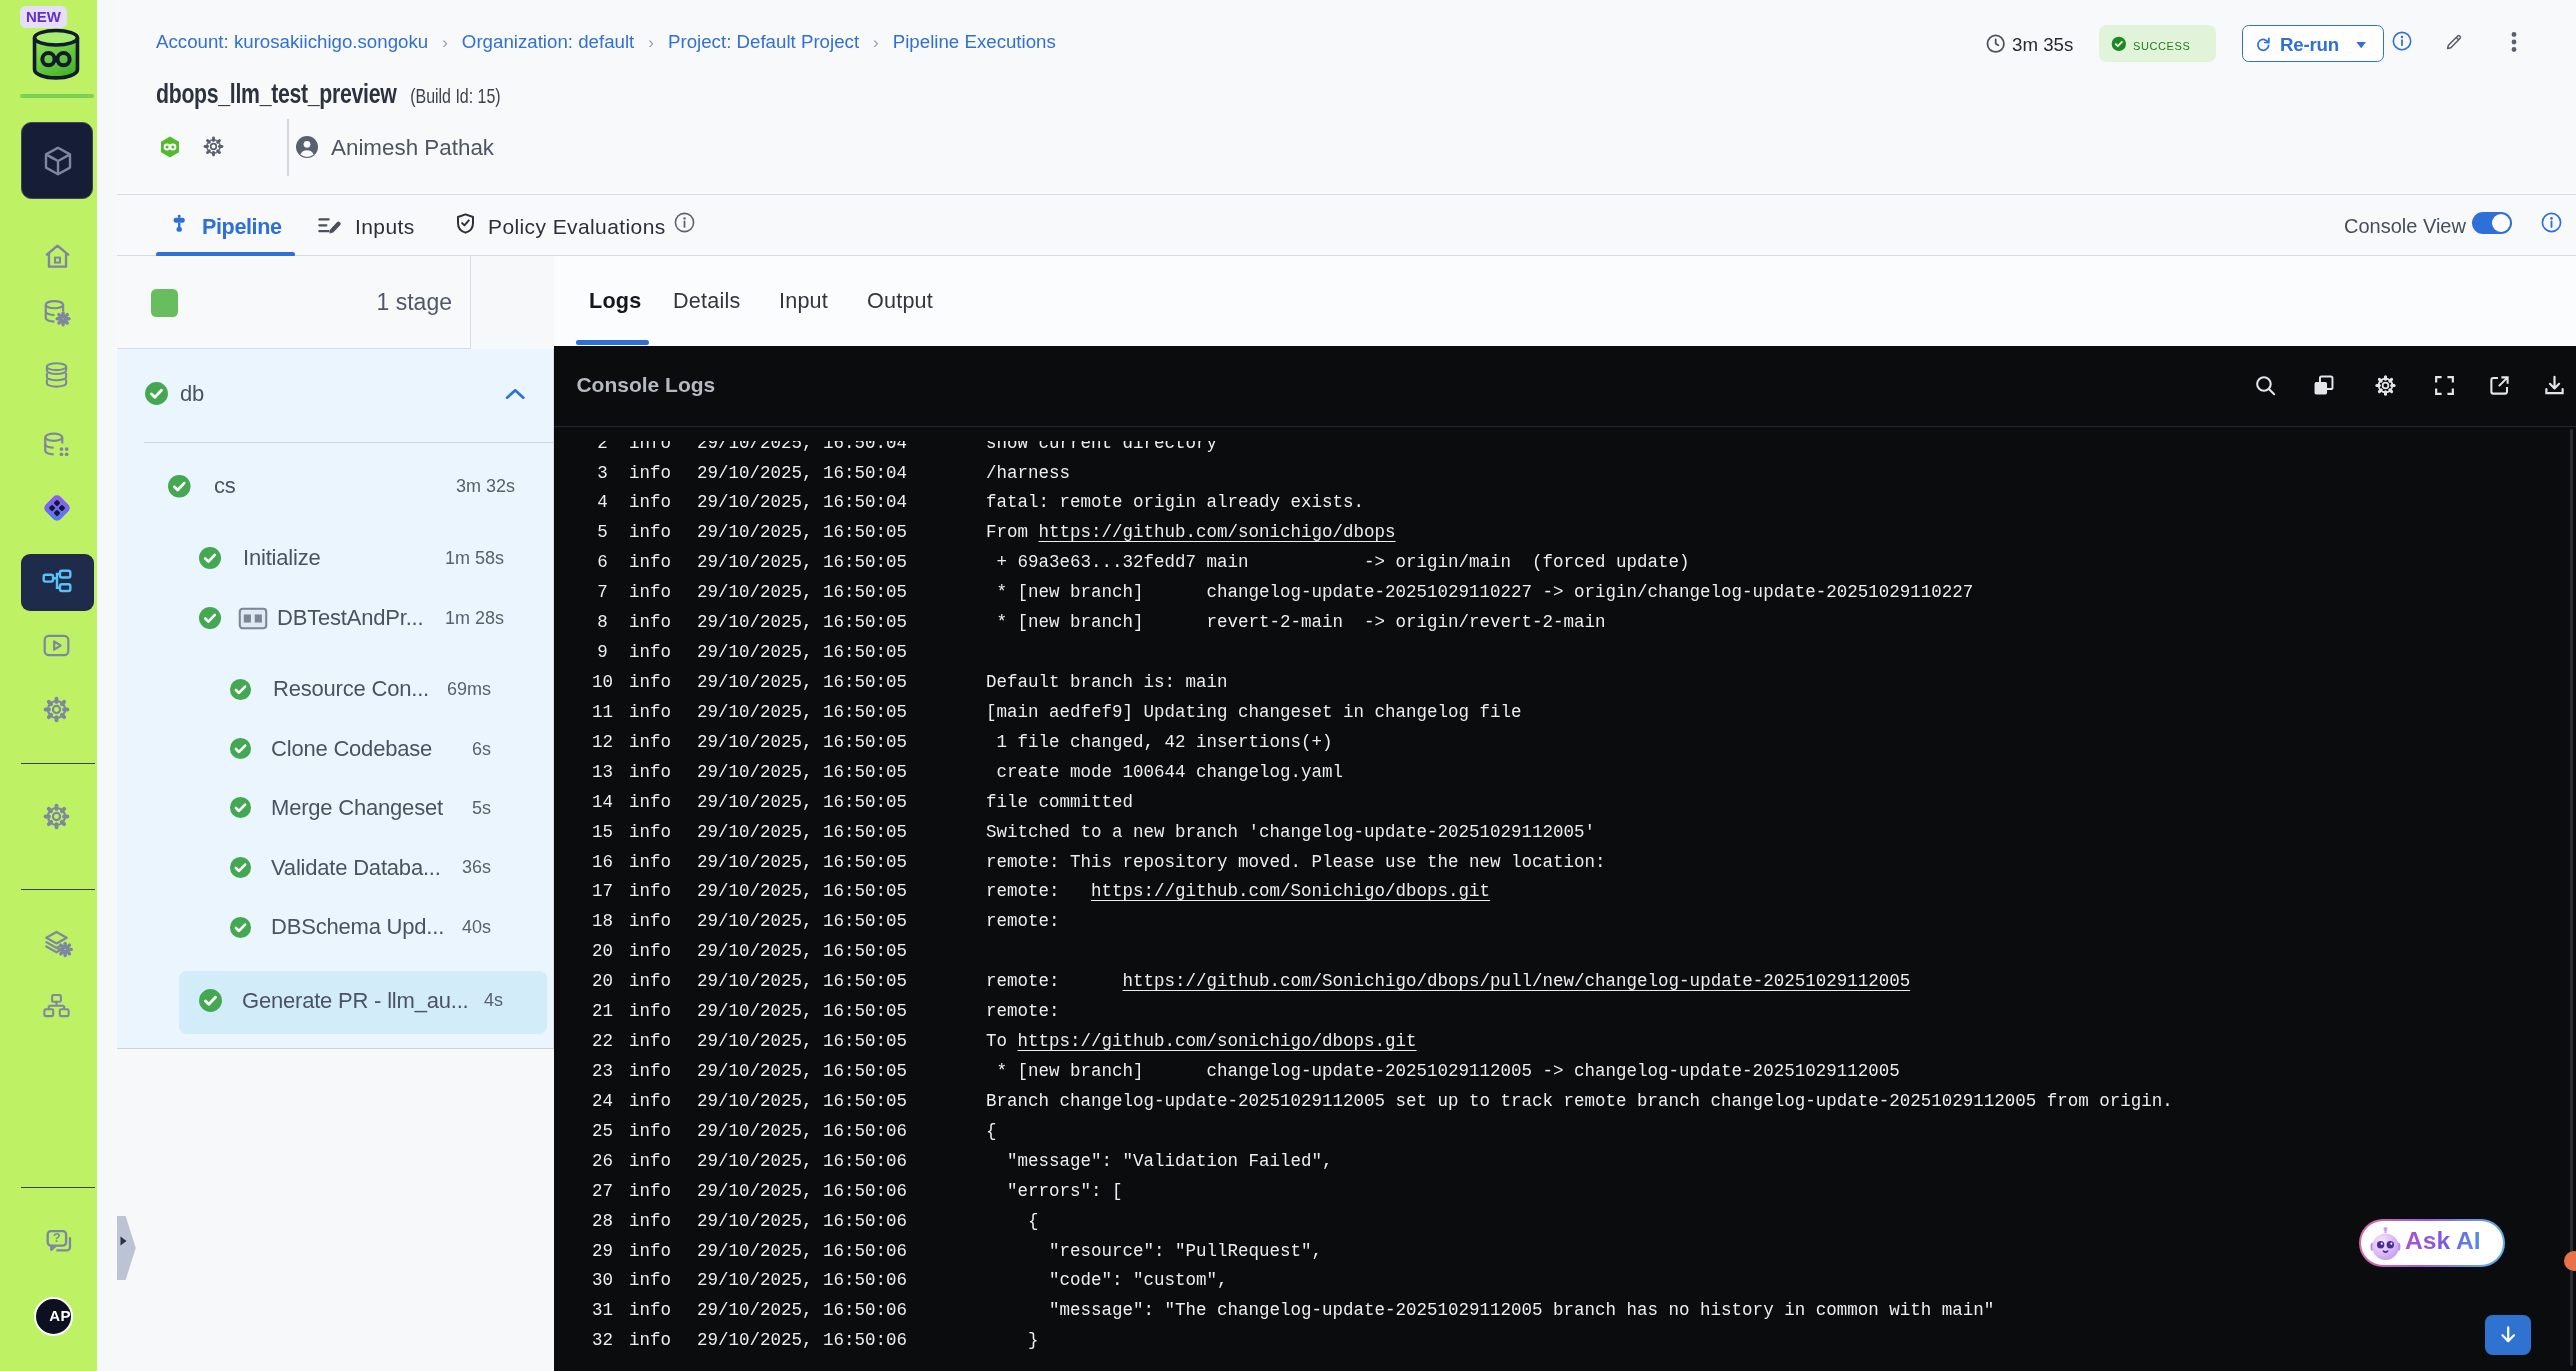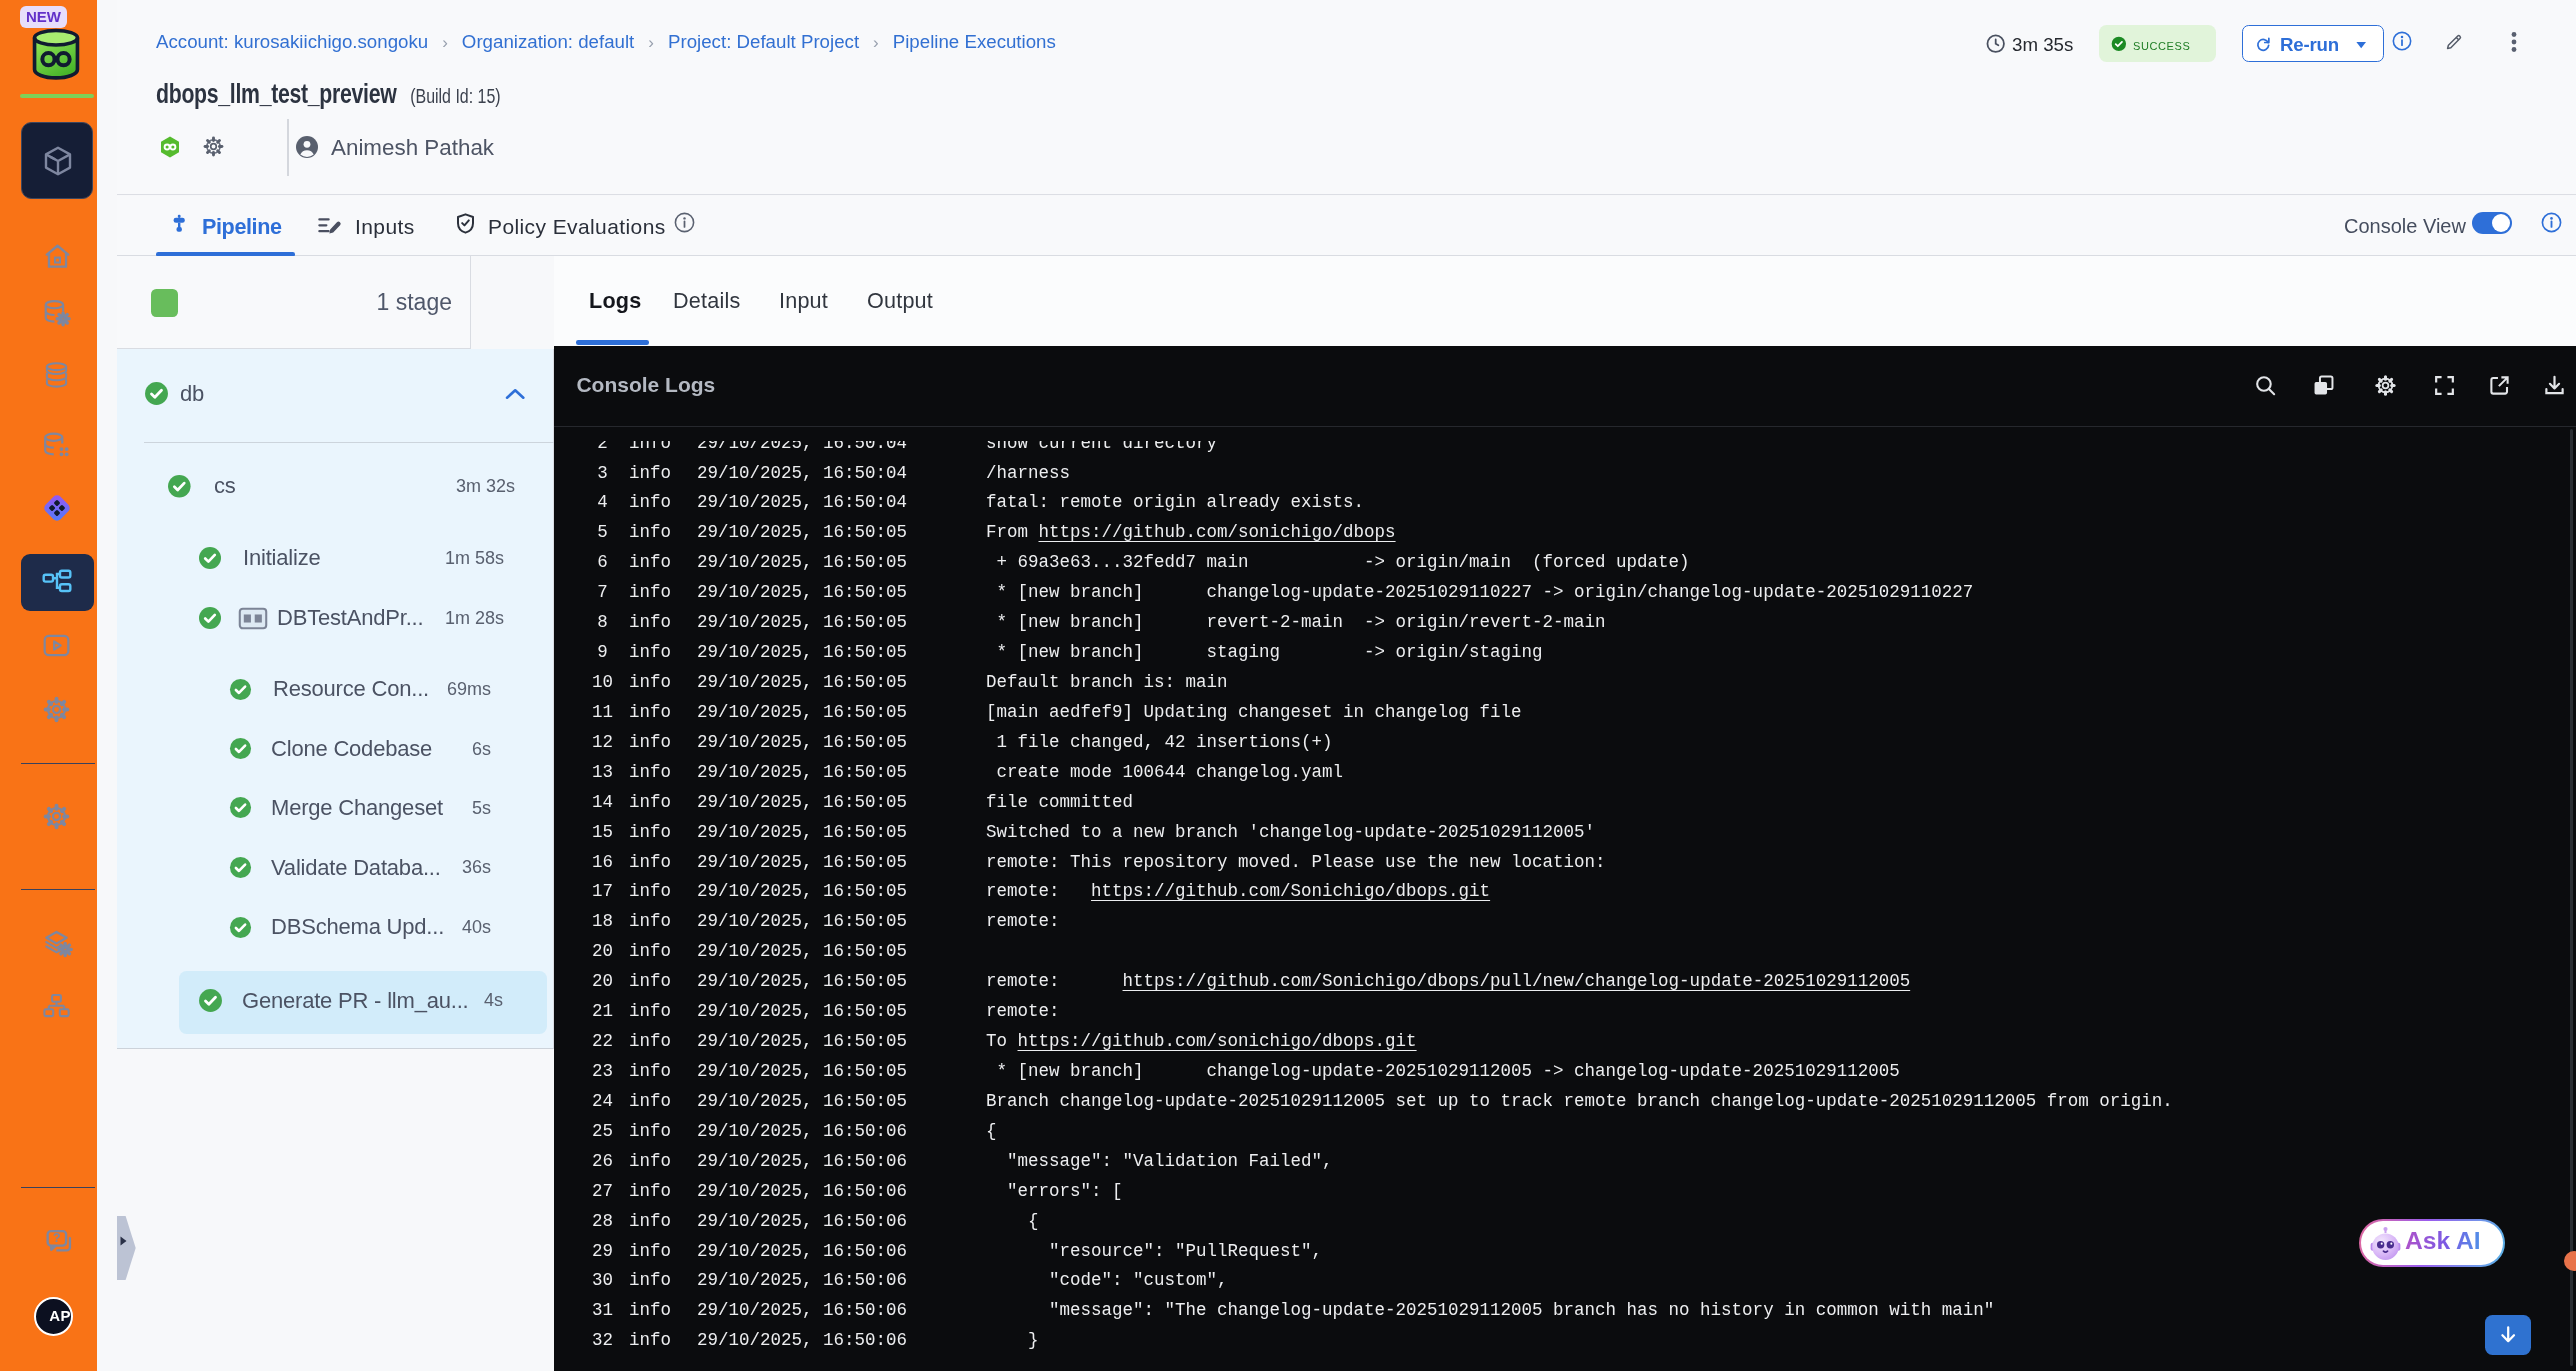--- a/index.html
+++ b/index.html
@@ -1,18 +1,18 @@
 <!DOCTYPE html>
 <html style="font-size:12px"><head><meta charset="utf-8">
 <style>
 *{margin:0;padding:0;box-sizing:border-box}
 html,body{width:2576px;height:1372px;overflow:hidden}
 body{position:relative;font-family:"Liberation Sans",sans-serif;background:#f7f8fa}
 .abs{position:absolute}
-#sidebar{position:absolute;left:0;top:0;width:97px;height:1372px;background:#f97316}
+#sidebar{position:absolute;left:0;top:0;width:97px;height:1372px;background:#bef264}
 .sdiv{position:absolute;left:21px;width:74px;height:0.7px;background:#39415c}
 #header{position:absolute;left:117px;top:0;width:2459px;height:195px;background:#f8f9fb;border-bottom:0.7px solid #dcdee4}
 .bc{position:absolute;left:156px;top:31px;font-size:18.7px;color:#3270d2;white-space:pre}
 .bc .sep{color:#98a0ae;padding:0 14px;font-size:17px}
 #title{position:absolute;left:156px;top:78px;font-size:28px;font-weight:bold;color:#2c3340;letter-spacing:-0.4px;transform:scaleX(0.76);transform-origin:left center;white-space:nowrap}
 #bid{font-size:21px;font-weight:normal;color:#3c424e;letter-spacing:0;margin-left:18px}
 #uname{position:absolute;left:331px;top:135px;font-size:22.4px;color:#4d5464}
 #vdiv1{position:absolute;left:287px;top:119px;width:1.5px;height:57px;background:#d4d7dd}
 #tabbar{position:absolute;left:117px;top:196px;width:2459px;height:60px;background:#f8f9fb;border-bottom:0.7px solid #d9dce2}
 .tabtxt{position:absolute;font-size:21px;letter-spacing:0.4px;color:#2a2f3a;top:18.7px}
@@ -408,21 +408,21 @@
 <div id="chdiv"></div>
 </div>
 <div id="logwrap">
 <div class="lr" style="top:-13.4px"><span class="ln">2</span><span class="lv">info</span><span class="lt">29/10/2025, 16:50:04</span><span class="lm">show current directory</span></div>
 <div class="lr" style="top:16.5px"><span class="ln">3</span><span class="lv">info</span><span class="lt">29/10/2025, 16:50:04</span><span class="lm">/harness</span></div>
 <div class="lr" style="top:46px"><span class="ln">4</span><span class="lv">info</span><span class="lt">29/10/2025, 16:50:04</span><span class="lm">fatal: remote origin already exists.</span></div>
 <div class="lr" style="top:76px"><span class="ln">5</span><span class="lv">info</span><span class="lt">29/10/2025, 16:50:05</span><span class="lm">From <span class="u">https://github.com/sonichigo/dbops</span></span></div>
 <div class="lr" style="top:106px"><span class="ln">6</span><span class="lv">info</span><span class="lt">29/10/2025, 16:50:05</span><span class="lm"> + 69a3e63...32fedd7 main           -&gt; origin/main  (forced update)</span></div>
 <div class="lr" style="top:136px"><span class="ln">7</span><span class="lv">info</span><span class="lt">29/10/2025, 16:50:05</span><span class="lm"> * [new branch]      changelog-update-20251029110227 -&gt; origin/changelog-update-20251029110227</span></div>
 <div class="lr" style="top:166px"><span class="ln">8</span><span class="lv">info</span><span class="lt">29/10/2025, 16:50:05</span><span class="lm"> * [new branch]      revert-2-main  -&gt; origin/revert-2-main</span></div>
-<div class="lr" style="top:196px"><span class="ln">9</span><span class="lv">info</span><span class="lt">29/10/2025, 16:50:05</span><span class="lm"> * [new branch]      staging        -&gt; origin/staging</span></div>
+<div class="lr" style="top:196px"><span class="ln">9</span><span class="lv">info</span><span class="lt">29/10/2025, 16:50:05</span></div>
 <div class="lr" style="top:226px"><span class="ln">10</span><span class="lv">info</span><span class="lt">29/10/2025, 16:50:05</span><span class="lm">Default branch is: main</span></div>
 <div class="lr" style="top:256px"><span class="ln">11</span><span class="lv">info</span><span class="lt">29/10/2025, 16:50:05</span><span class="lm">[main aedfef9] Updating changeset in changelog file</span></div>
 <div class="lr" style="top:286px"><span class="ln">12</span><span class="lv">info</span><span class="lt">29/10/2025, 16:50:05</span><span class="lm"> 1 file changed, 42 insertions(+)</span></div>
 <div class="lr" style="top:316px"><span class="ln">13</span><span class="lv">info</span><span class="lt">29/10/2025, 16:50:05</span><span class="lm"> create mode 100644 changelog.yaml</span></div>
 <div class="lr" style="top:346px"><span class="ln">14</span><span class="lv">info</span><span class="lt">29/10/2025, 16:50:05</span><span class="lm">file committed</span></div>
 <div class="lr" style="top:376px"><span class="ln">15</span><span class="lv">info</span><span class="lt">29/10/2025, 16:50:05</span><span class="lm">Switched to a new branch 'changelog-update-20251029112005'</span></div>
 <div class="lr" style="top:406px"><span class="ln">16</span><span class="lv">info</span><span class="lt">29/10/2025, 16:50:05</span><span class="lm">remote: This repository moved. Please use the new location:</span></div>
 <div class="lr" style="top:435px"><span class="ln">17</span><span class="lv">info</span><span class="lt">29/10/2025, 16:50:05</span><span class="lm">remote:   <span class="u">https://github.com/Sonichigo/dbops.git</span></span></div>
 <div class="lr" style="top:465px"><span class="ln">18</span><span class="lv">info</span><span class="lt">29/10/2025, 16:50:05</span><span class="lm">remote:</span></div>
 <div class="lr" style="top:495px"><span class="ln">20</span><span class="lv">info</span><span class="lt">29/10/2025, 16:50:05</span></div>

